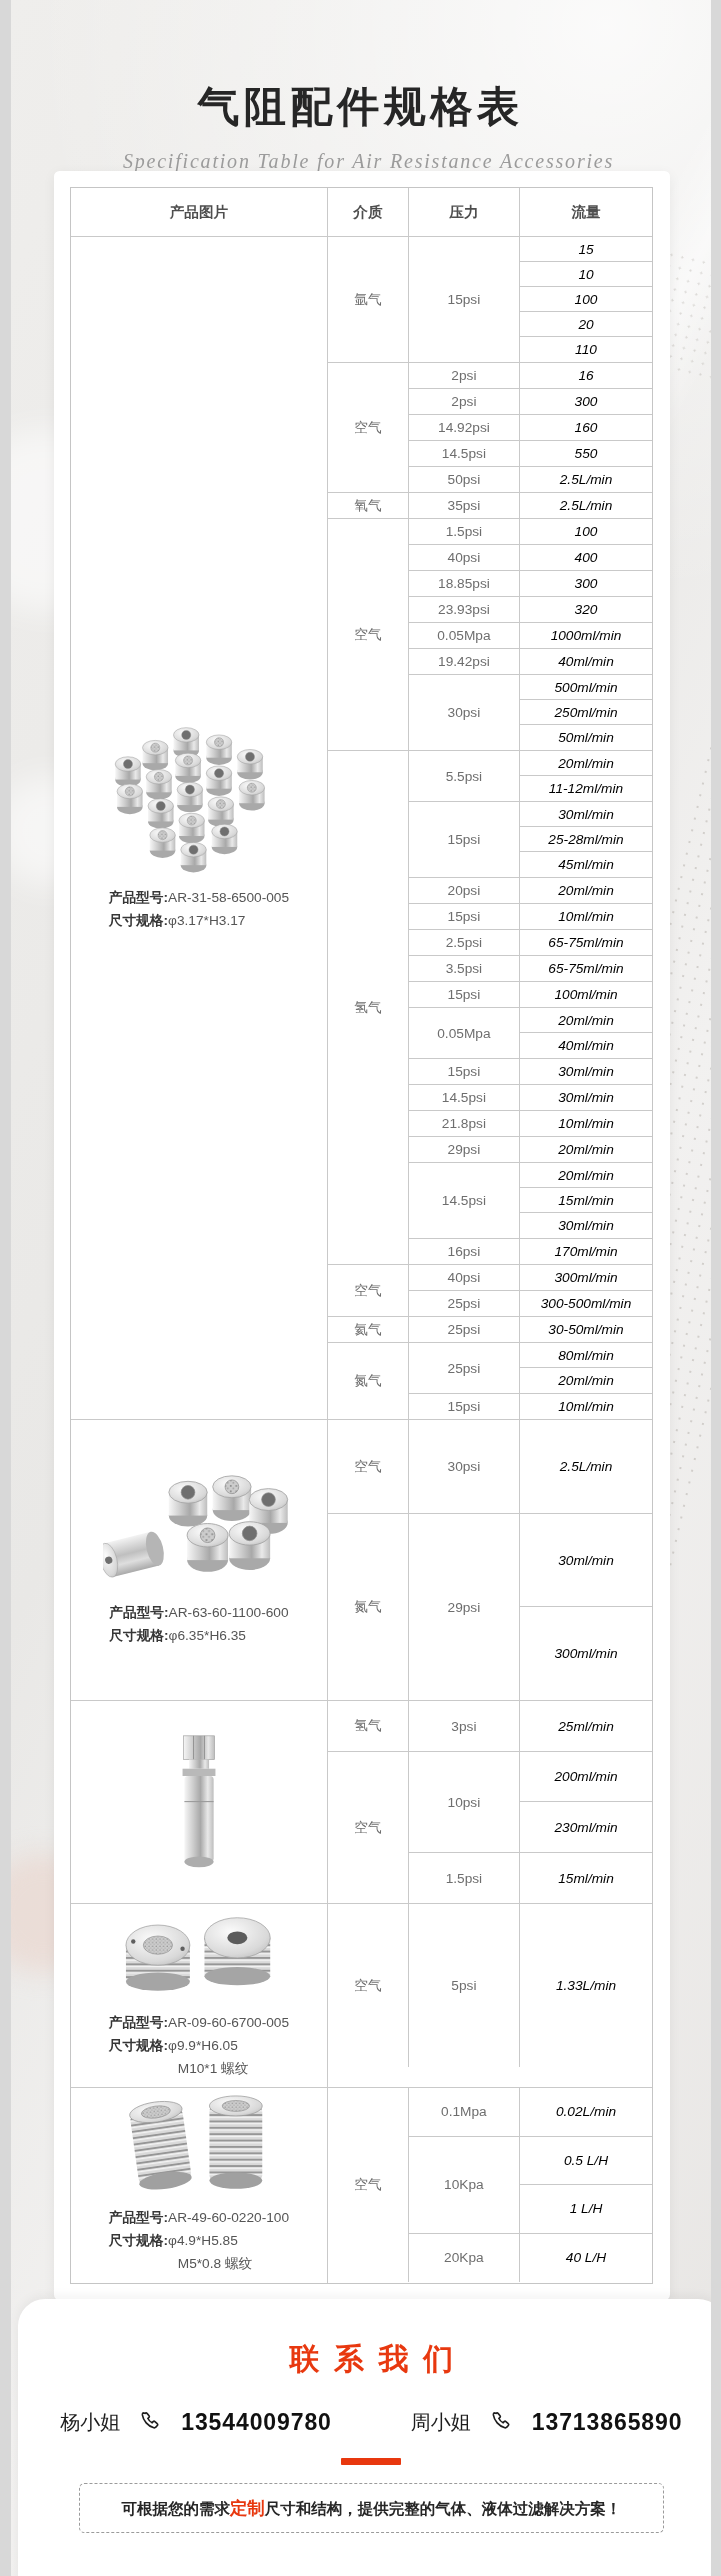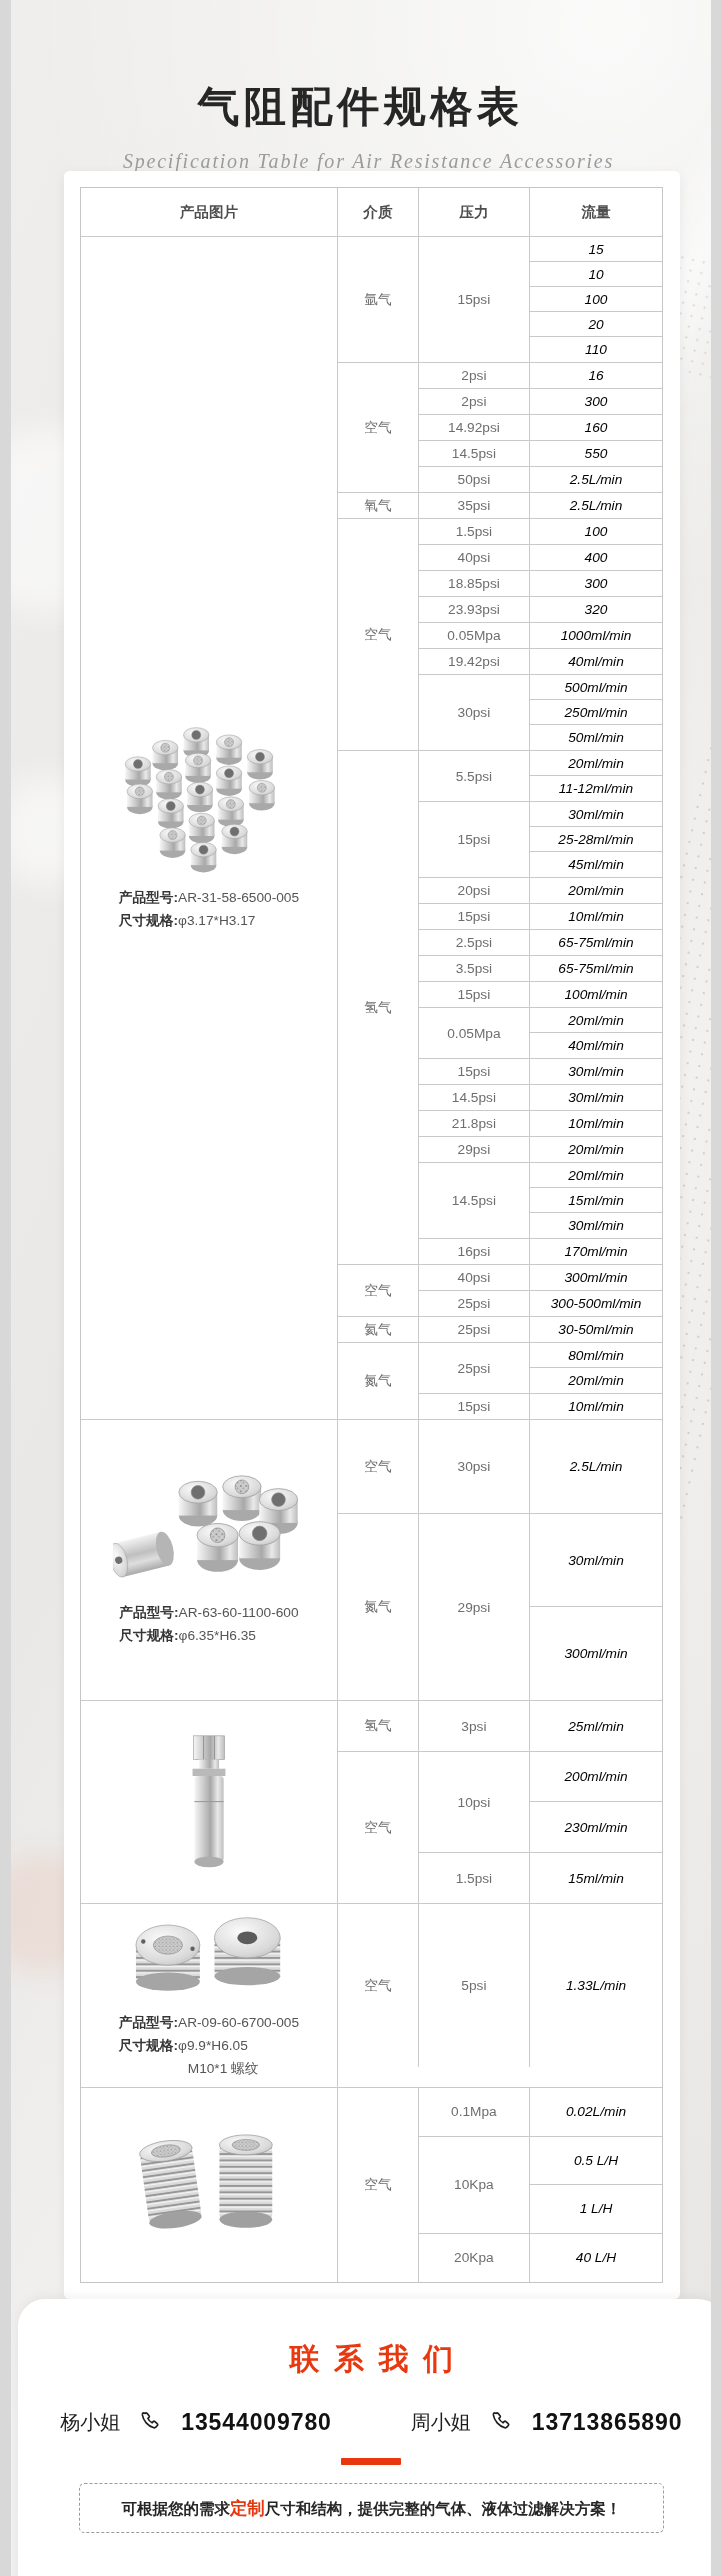--- a/index.html
+++ b/index.html
@@ -27,21 +27,21 @@
 
   
   .hero{ position:absolute; top:79px; left:0; width:100%; text-align:center;}
   .hero h1{ font-size:42px; letter-spacing:4.6px; color:#262626; font-weight:bold;}
   .title-line{ position:absolute; top:110px; width:108px; height:1.8px; background:#9a9a9a;}
   .tl-left{ left:64px;} .tl-right{ right:64px;}
   .hero .sub{ margin-top:14.6px; font-family:"Liberation Serif", serif; font-style:italic;
     font-size:20px; color:#9b9b9b; letter-spacing:1.8px;padding-left:16px;}
 
   
-  .card{ position:absolute; left:53px; top:171px; width:616px; background:#ffffff;
+  .card{ position:absolute; left:43px; top:171px; width:616px; background:#ffffff;
     border-radius:5.5px; box-shadow:0 3.7px 12.8px rgba(0,0,0,.06); padding:16.4px;}
   .spec-table{ border:0.9px solid #c5c5c5; }
   .thead{ display:flex; height:49px; border-bottom:0.9px solid #c9c9c9;}
   .th{ display:flex; align-items:center; justify-content:center; font-size:14.6px; color:#4e4e4e; font-weight:bold;}
   .th1{ flex:0 0 257px; border-right:0.9px solid #c9c9c9;}
   .th2{ flex:0 0 81px; border-right:0.9px solid #c9c9c9;}
   .th3{ flex:0 0 111px; border-right:0.9px solid #c9c9c9;}
   .th4{ flex:1;}
   .psec{ display:flex; border-bottom:0.9px solid #c9c9c9;}
   .psec:last-child{ border-bottom:none;}
@@ -670,20 +670,25 @@
    <ellipse cx="43" cy="18" rx="29" ry="11" fill="url(#fgrad)" stroke="#999" stroke-width="0.8"></ellipse>
    <ellipse cx="43" cy="18" rx="16" ry="6.5" fill="url(#pore)" stroke="#8c8c8c" stroke-width="0.7"></ellipse>
                 </g>
    <g>
                   <rect x="96" y="12" width="58" height="82" rx="6" fill="url(#thr)"></rect>
    <ellipse cx="125" cy="94" rx="29" ry="9" fill="#a0a0a0"></ellipse>
    <ellipse cx="125" cy="12" rx="29" ry="11" fill="url(#fgrad)" stroke="#999" stroke-width="0.8"></ellipse>
    <ellipse cx="125" cy="12" rx="15" ry="6" fill="url(#pore)" stroke="#8c8c8c" stroke-width="0.7"></ellipse>
                 </g>
               </svg>
+              <div class="ptext">
+                <div class="pline"><span class="plabel">产品型号:</span><span class="pval">AR-49-60-0220-100</span></div>
+                <div class="pline"><span class="plabel">尺寸规格:</span><span class="pval">φ4.9*H5.85</span></div>
+                <div class="pline pline2">M5*0.8 螺纹</div>
+              </div>
             </div>
             <div class="groups">
               <div class="group">
                 <div class="mcell">空气</div>
                 <div class="pblocks">
                   <div class="pblock">
                     <div class="pcell">0.1Mpa</div>
                     <div class="flows">
                       <div class="fcell" style="height: 48px;">0.02L/min</div>
                     </div>

